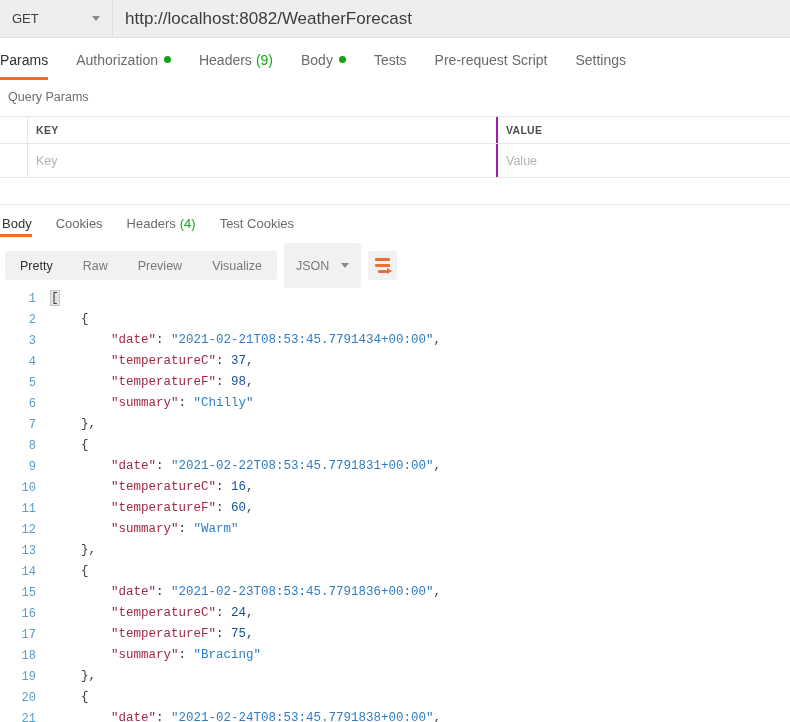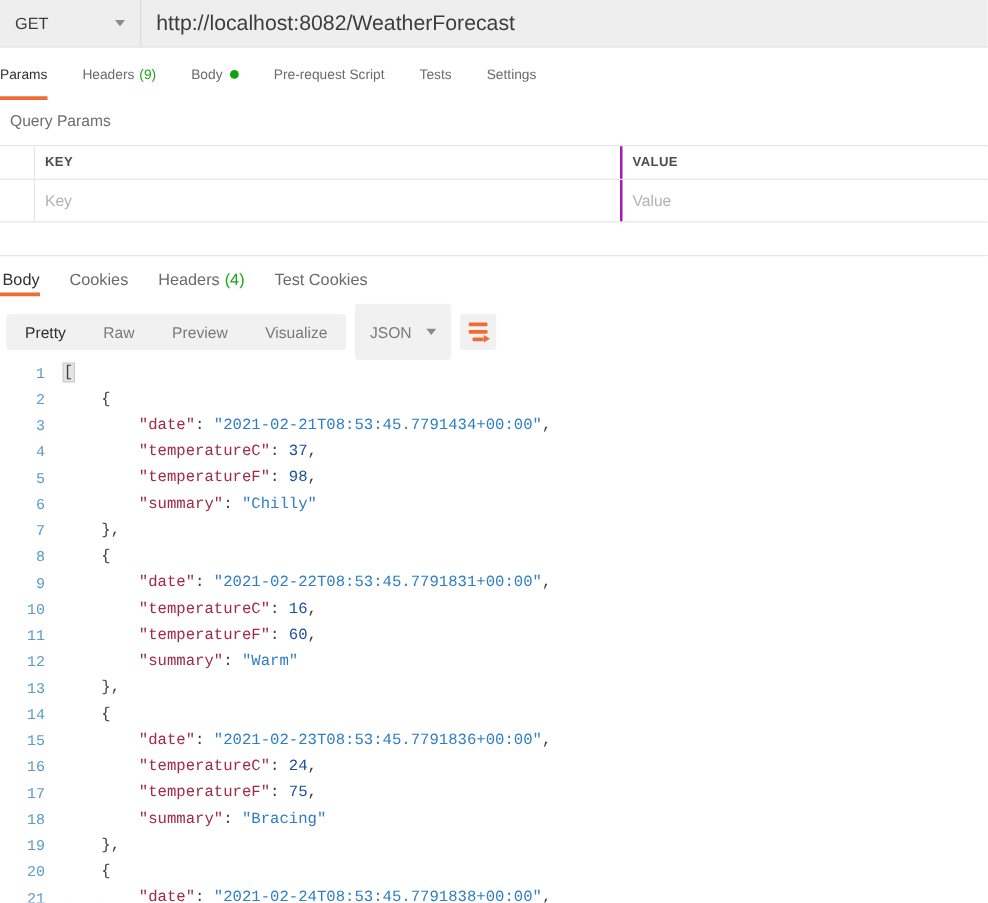--- a/index.html
+++ b/index.html
@@ -49,21 +49,21 @@
     width: 790px; height: 45px;
     background: #ffffff;
     display: flex; align-items: flex-start;
     padding-left: 0;
   }
   .tab {
     position: relative;
     height: 41px;
     display: flex; align-items: center;
     padding: 0 14px;
-    font-size: 11px; color: #6b6b6b;
+    font-size: 14px; color: #6b6b6b;
     cursor: pointer;
     white-space: nowrap;
   }
   .tab:first-child { padding-left: 0; }
   .tab.active { color: #313131; }
   .tab.active::after {
     content: ""; position: absolute;
     left: 0; right: 14px; bottom: 0;
     height: 3px; background: #ef6c33;
   }
@@ -230,32 +230,36 @@
     <span class="caret-dn"></span>
   </div>
   <div class="url-input" title="http://localhost:8082/WeatherForecast">http://localhost:8082/WeatherForecast</div>
 </div>
 
 <div class="req-tabs" id="req-tabs">
     <div class="tab active">
       <span>Params</span>
     </div>
     <div class="tab">
+      <span>Authorization</span>
+      <span class="dot-green"></span>
+    </div>
+    <div class="tab">
       <span>Headers</span>
       <span class="count-green">(9)</span>
     </div>
     <div class="tab">
       <span>Body</span>
       <span class="dot-green"></span>
     </div>
     <div class="tab">
+      <span>Tests</span>
+    </div>
+    <div class="tab">
       <span>Pre-request Script</span>
-    </div>
-    <div class="tab">
-      <span>Tests</span>
     </div>
     <div class="tab">
       <span>Settings</span>
     </div>
   </div>
 
 <div class="qp-title">Query Params</div>
 
 <div class="params-table">
   <div class="prow head">

